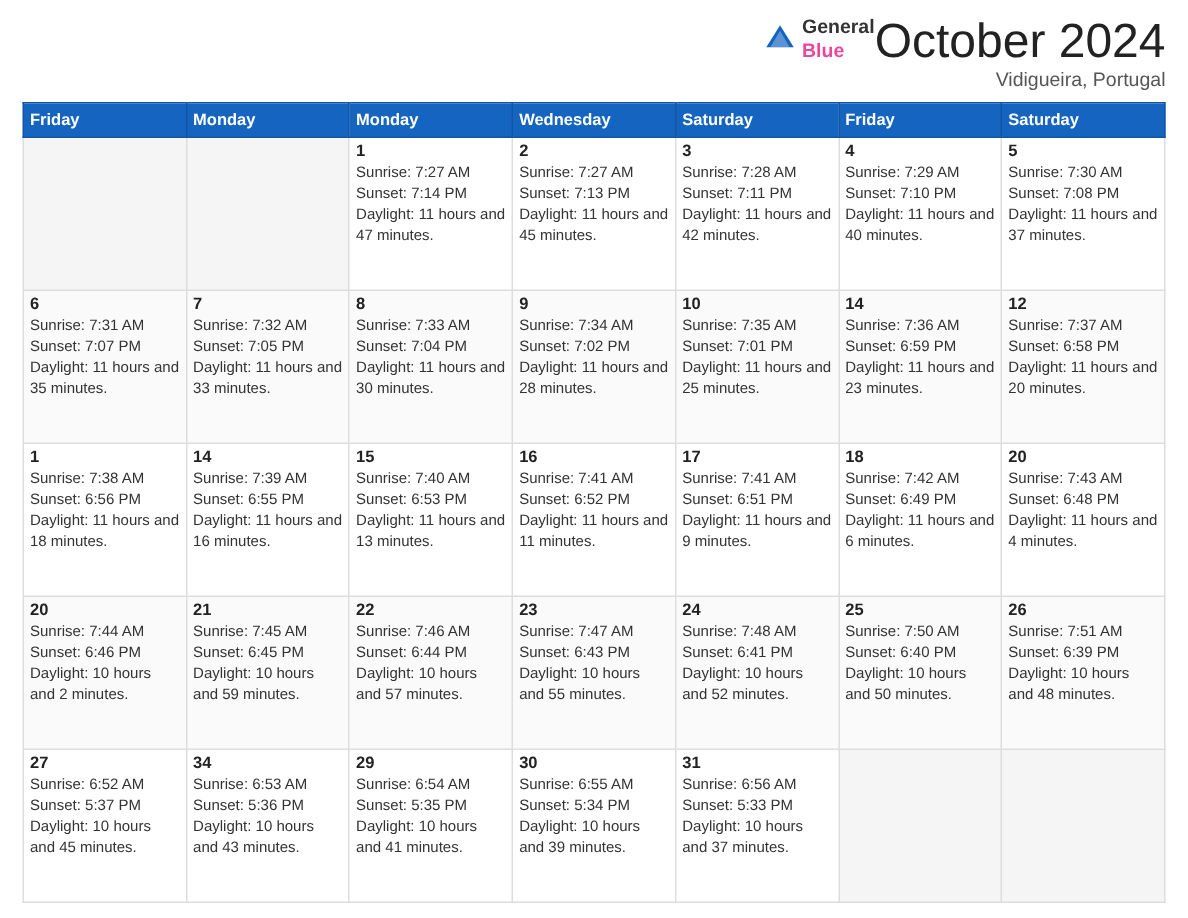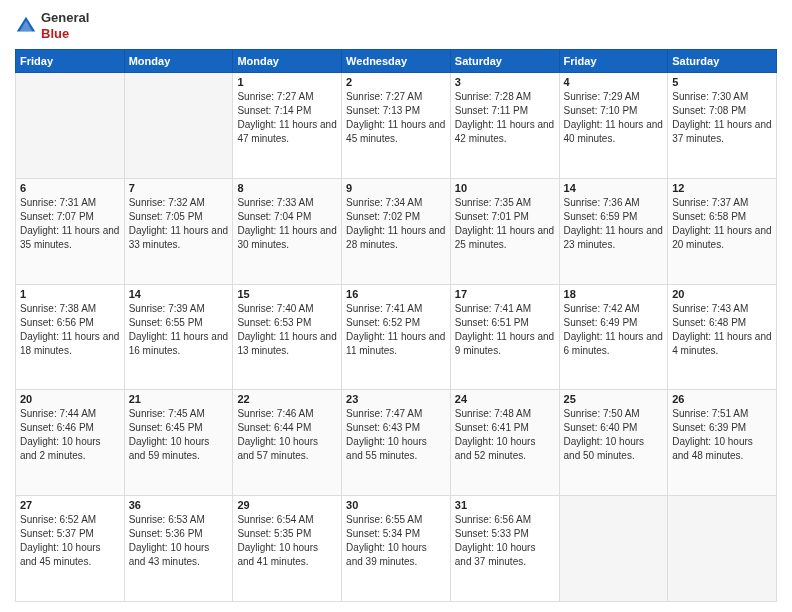--- a/index.html
+++ b/index.html
@@ -12,37 +12,36 @@
     }
     .page {
       width: 792px;
       height: 612px;
       padding: 10px 15px;
       display: flex;
       flex-direction: column;
     }
     .header {
       display: flex;
-      justify-content: center;
+      justify-content: flex-end;
       align-items: flex-start;
       margin-bottom: 8px;
-      flex-direction: column;
     }
     .logo {
       display: flex;
       align-items: center;
       gap: 4px;
     }
     .logo-text {
       font-size: 13px;
       font-weight: bold;
       line-height: 1.2;
     }
     .logo-general { color: #333; }
-    .logo-blue { color: #b91c1c; }
+    .logo-blue { color: #ec4899; }
     .logo-icon {
       width: 22px;
       height: 22px;
     }
     .title-area {
       text-align: right;
     }
     .month-title {
       font-size: 32px;
       font-weight: normal;
@@ -106,20 +105,22 @@
       <svg class="logo-icon" viewBox="0 0 24 24">
         <polygon points="12,2 22,18 2,18" fill="#1565c0"></polygon>
         <polygon points="12,6 19,18 5,18" fill="#fff" opacity="0.3"></polygon>
       </svg>
       <div class="logo-text">
         <span class="logo-general">General</span><br>
         <span class="logo-blue">Blue</span>
       </div>
     </div>
     <div class="title-area">
+      <div class="month-title">October 2024</div>
+      <div class="location">Vidigueira, Portugal</div>
     </div>
   </div>
 
   <table class="calendar">
     <thead>
       <tr id="day-headers">
           <th>Friday</th>
           <th>Monday</th>
           <th>Monday</th>
           <th>Wednesday</th>
@@ -242,21 +243,21 @@
             <span class="day-number">26</span>
             <div class="cell-content">Sunrise: 7:51 AM<br>Sunset: 6:39 PM<br>Daylight: 10 hours and 48 minutes.</div>
           </td>
         </tr>
         <tr>
           <td>
             <span class="day-number">27</span>
             <div class="cell-content">Sunrise: 6:52 AM<br>Sunset: 5:37 PM<br>Daylight: 10 hours and 45 minutes.</div>
           </td>
           <td>
-            <span class="day-number">36</span>
+            <span class="day-number">34</span>
             <div class="cell-content">Sunrise: 6:53 AM<br>Sunset: 5:36 PM<br>Daylight: 10 hours and 43 minutes.</div>
           </td>
           <td>
             <span class="day-number">29</span>
             <div class="cell-content">Sunrise: 6:54 AM<br>Sunset: 5:35 PM<br>Daylight: 10 hours and 41 minutes.</div>
           </td>
           <td>
             <span class="day-number">30</span>
             <div class="cell-content">Sunrise: 6:55 AM<br>Sunset: 5:34 PM<br>Daylight: 10 hours and 39 minutes.</div>
           </td>

